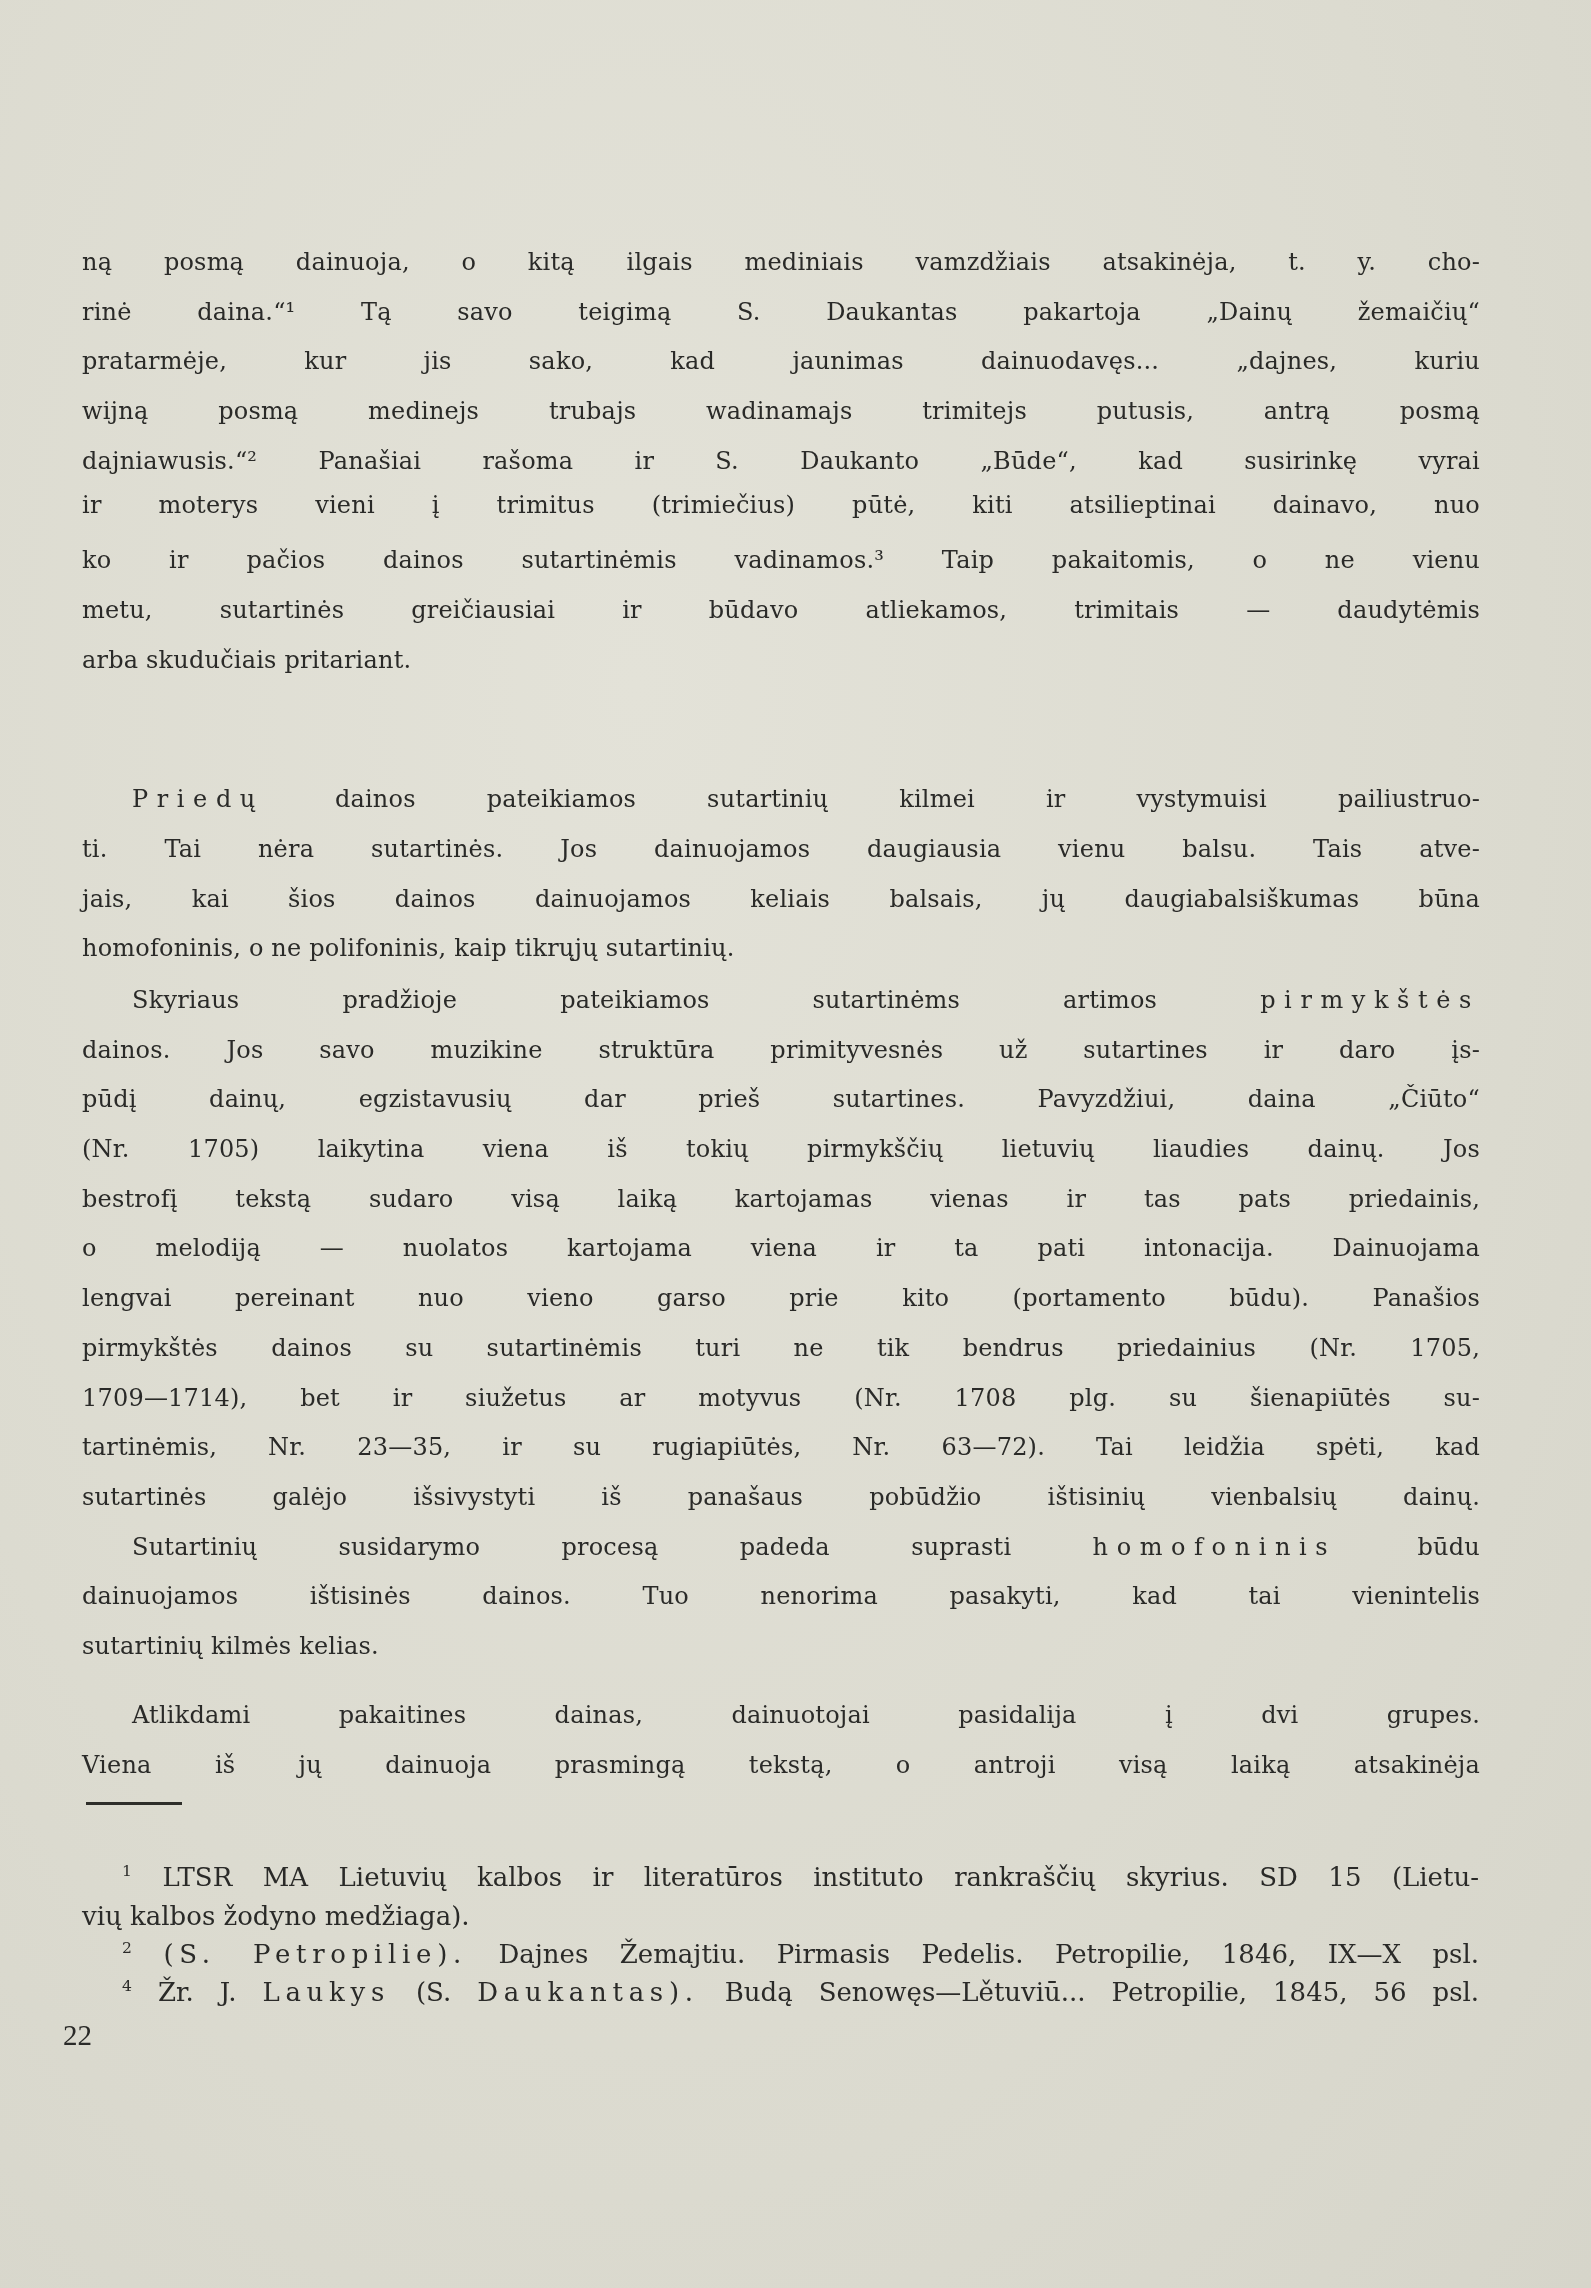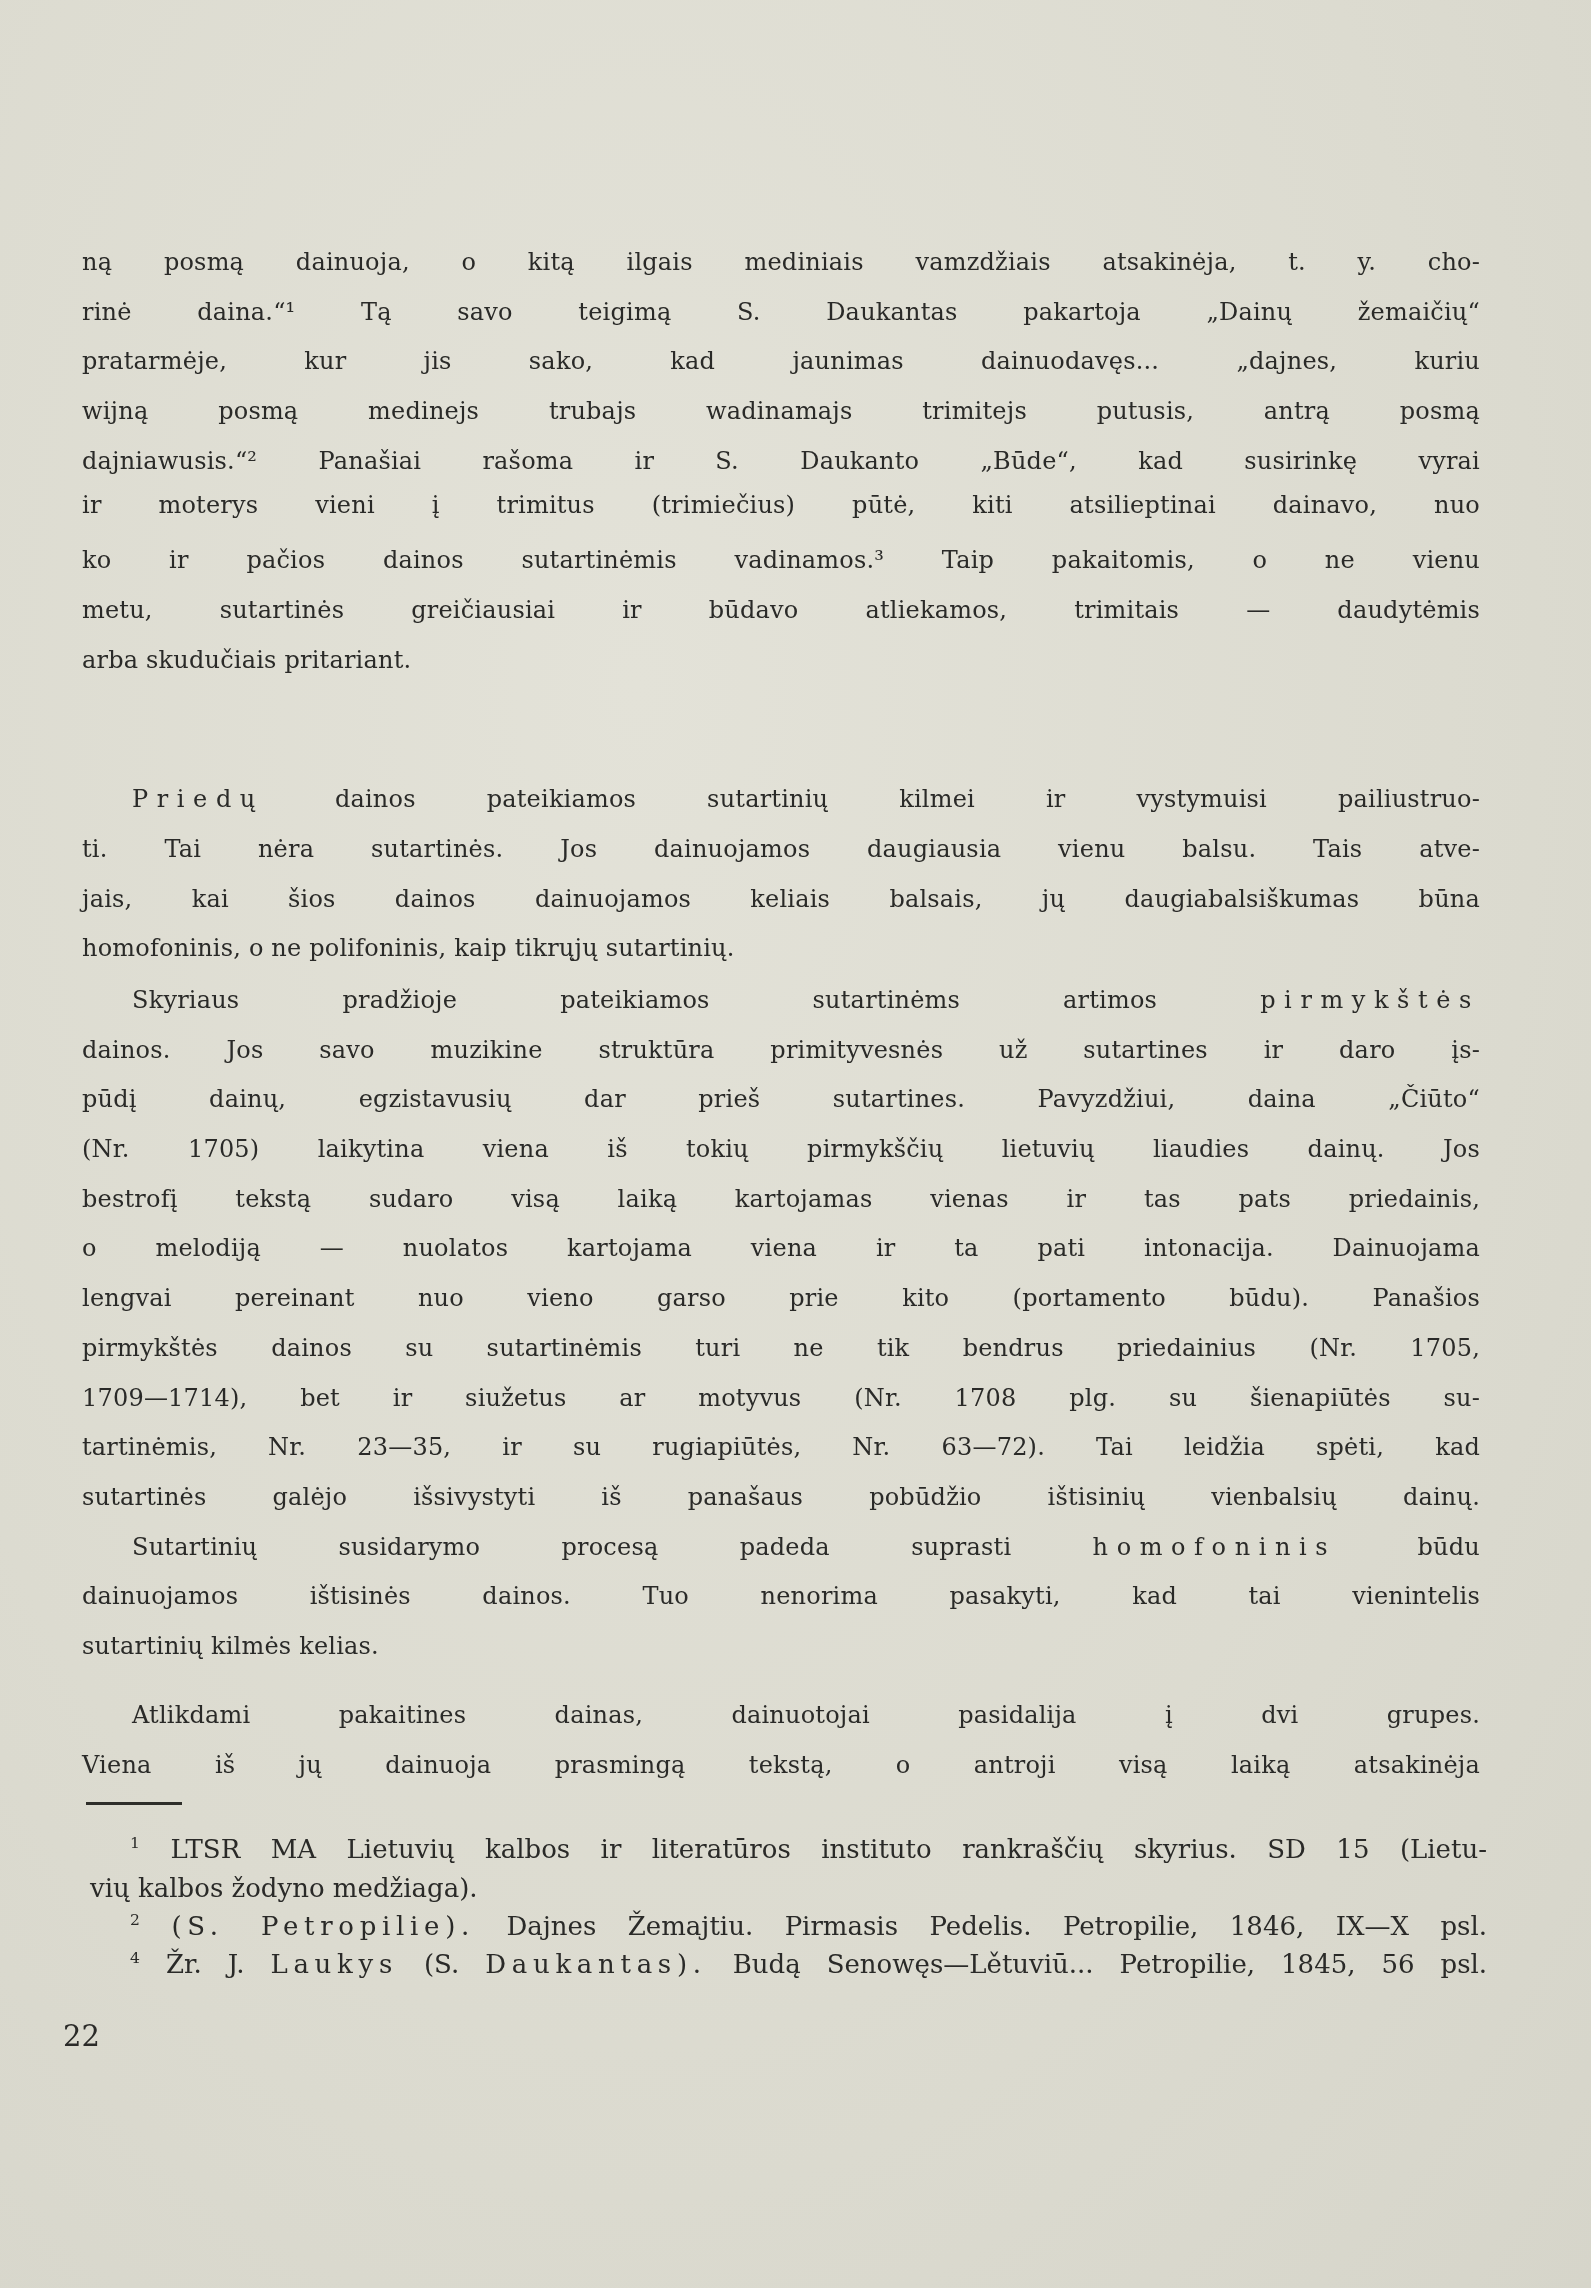--- a/index.html
+++ b/index.html
@@ -40,38 +40,40 @@
     .fn-rule {
       position: absolute;
       left: 3.8px;
       top: 1565px;
       width: 96px;
       height: 2.9px;
       background: #2e2e2a;
     }
     .fn-line {
       position: absolute;
-      left: 8px;
+      left: 0;
       width: 1398px;
       white-space: nowrap;
       font-size: 26px;
       height: 38px;
       line-height: 38px;
       text-align: justify;
       text-align-last: justify;
+      margin-top: 28px;
     }
     .fn-line.indent { padding-left: 40px; width: 1357px; }
     .fn-line.last { text-align-last: left; }
     .fn-sup { font-size: 0.6em; vertical-align: super; line-height: 0; }
     .page-number {
       position: absolute;
       left: 63px;
       top: 2019px;
       font-size: 29px;
       color: #2a2a28;
+      font-family: Liberation Serif, serif;
     }
   </style>
 </head>
 <body>
 
 <div class="page">
 
   <div>
     <div class="line" style="top:0px">ną posmą dainuoja, o kitą ilgais mediniais vamzdžiais atsakinėja, t. y. cho-</div>
     <div class="line" style="top:50px">rinė daina.“¹ Tą savo teigimą S. Daukantas pakartoja „Dainų žemaičių“</div>

